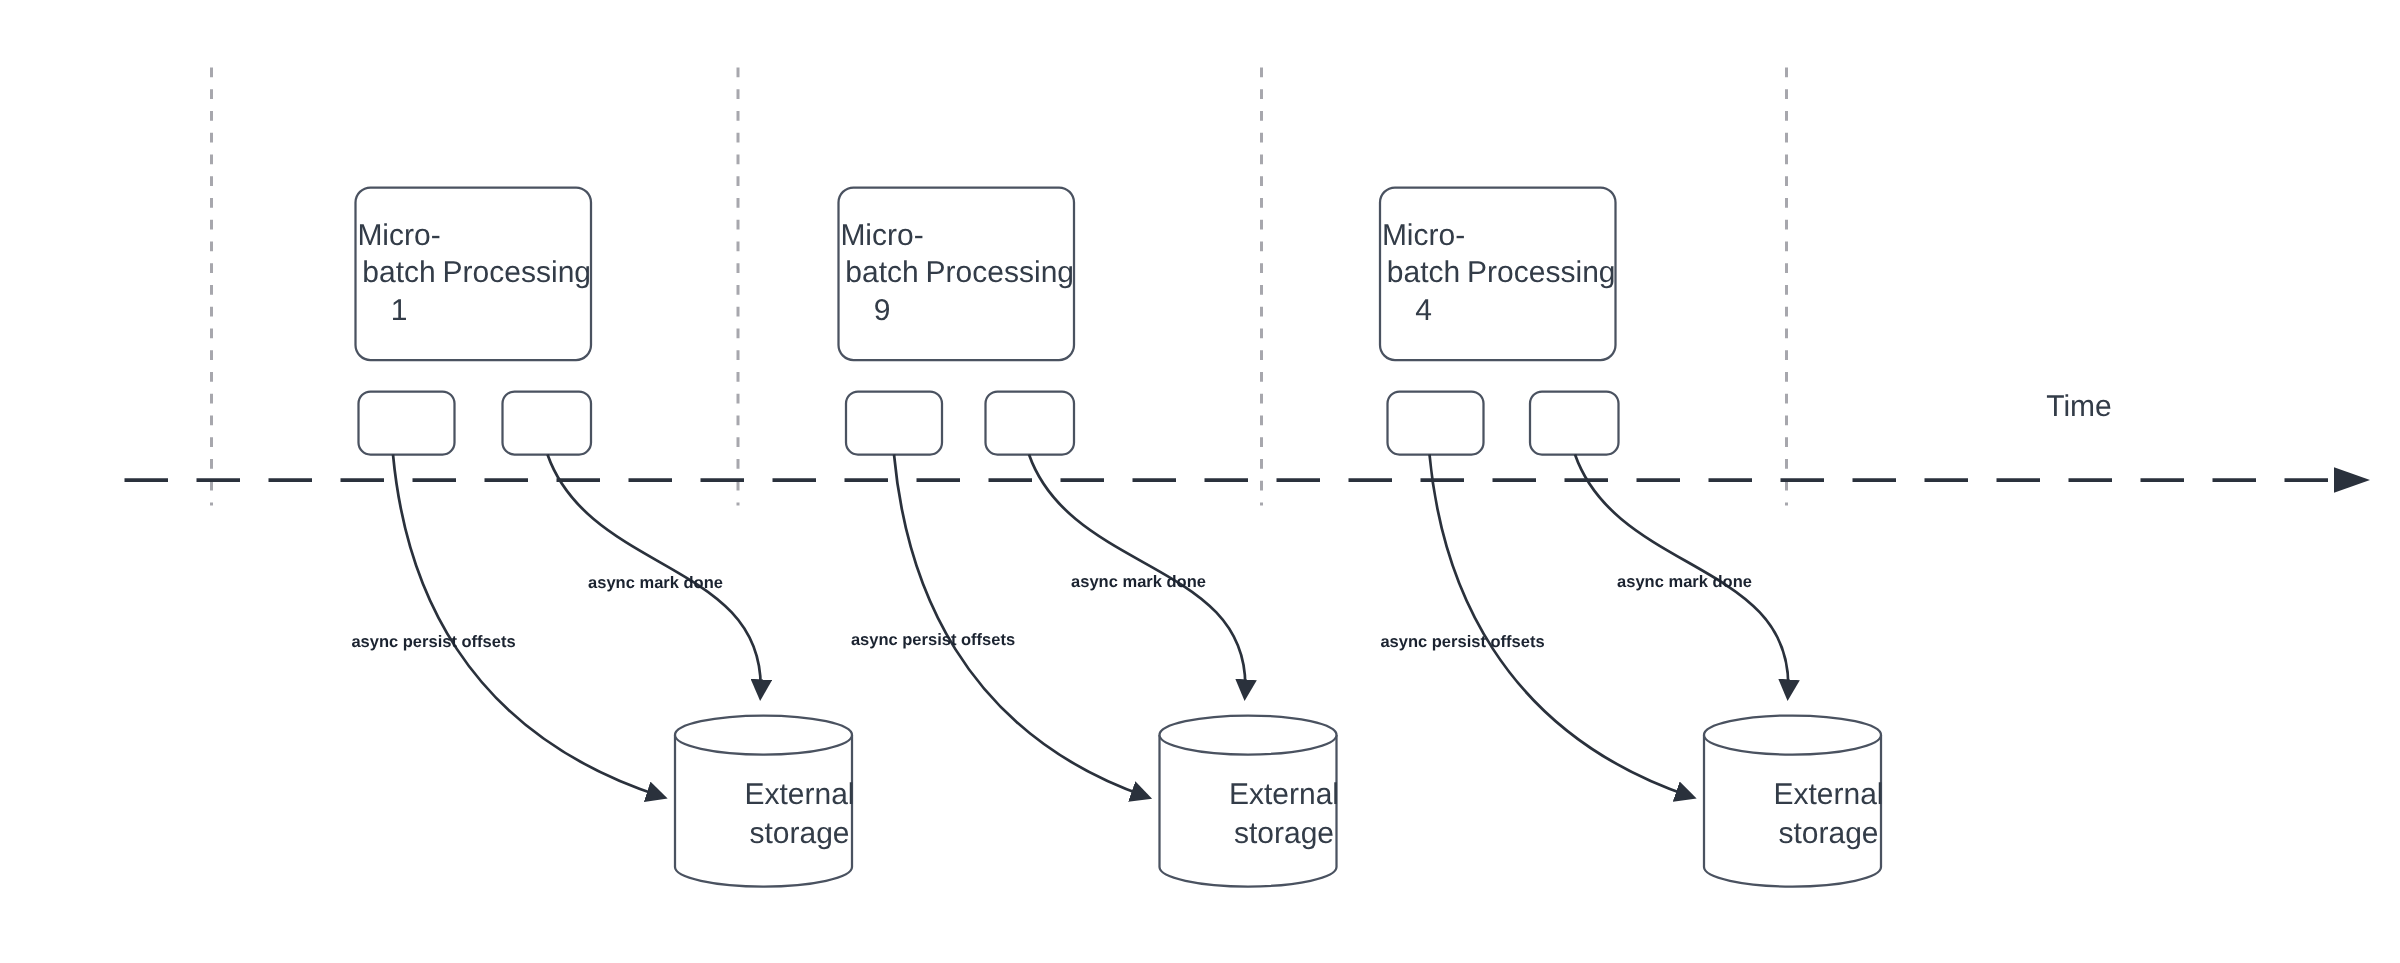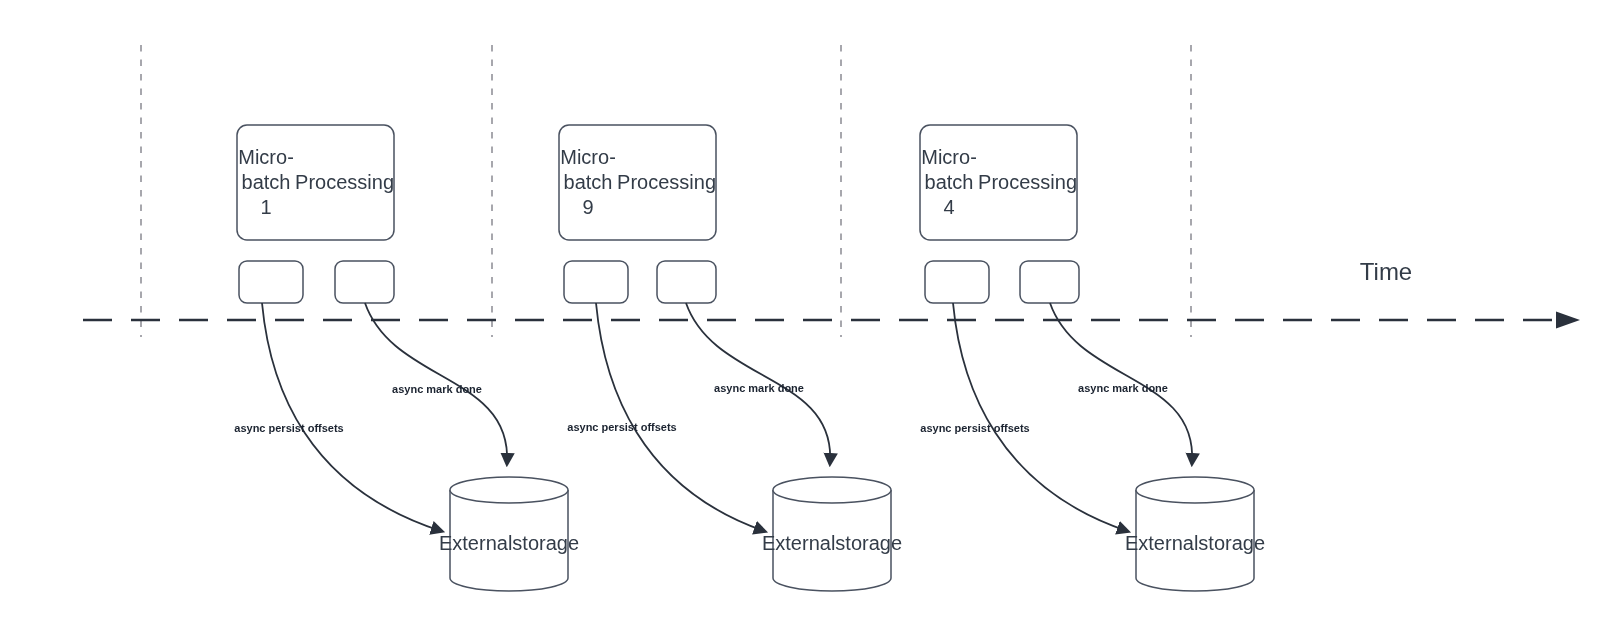--- a/index.html
+++ b/index.html
@@ -24,30 +24,30 @@
   .timeline-head{fill:var(--timeline);}
   .shape{stroke:var(--shape-stroke);stroke-width:1.5;fill:#ffffff;}
   .curve{stroke:var(--timeline);stroke-width:1.8;fill:none;}
   .arrowhead{fill:var(--timeline);}
   .labels{position:absolute;left:0;top:0;width:100%;height:100%;pointer-events:none;}
   .box-label{
     position:absolute;display:flex;flex-direction:row;align-items:center;justify-content:center;
     font-size:20px;line-height:25px;color:var(--text);text-align:center;
   }
   .cyl-label{
-    position:absolute;display:flex;flex-direction:row;align-items:center;justify-content:center;
-    font-size:20px;line-height:26px;color:var(--text);text-align:center;
+    position:absolute;display:flex;flex-direction:column;align-items:center;justify-content:center;
+    font-size:20px;line-height:26px;color:var(--text);text-align:center;padding-left:24px;
   }
   .flow-label{
     position:absolute;transform:translate(-50%,-50%);
     font-size:11px;font-weight:bold;color:var(--label-text);white-space:nowrap;
   }
   .time-label{
     position:absolute;transform:translate(-50%,-50%);
-    font-size:24px;color:var(--text);white-space:nowrap;
+    font-size:20px;color:var(--text);white-space:nowrap;
   }
 </style>
 </head>
 <body>
 
 <div class="canvas">
 
   <svg class="layer" width="1600" height="642" viewBox="0 0 1600 642">
     <defs>
       <marker id="arrow" viewBox="0 0 10 10" refX="7" refY="5" markerWidth="8" markerHeight="8" orient="auto-start-reverse">

